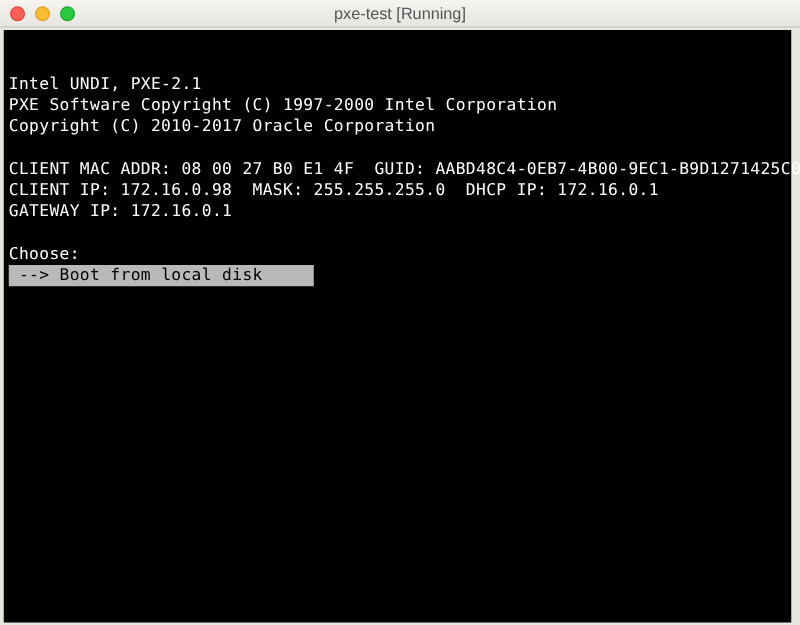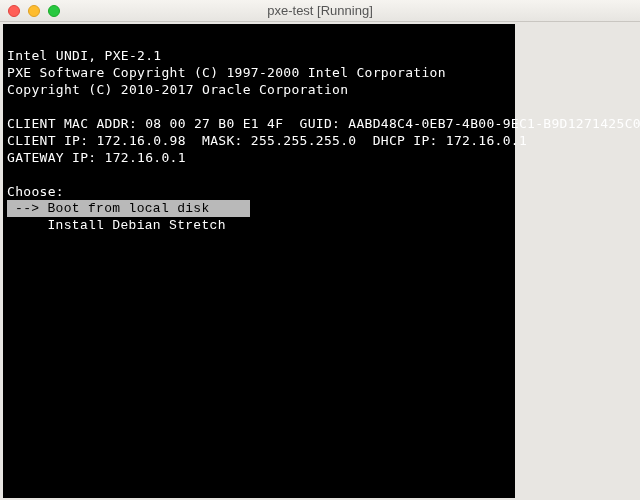--- a/index.html
+++ b/index.html
@@ -36,32 +36,32 @@
       position: absolute;
       left: 0; right: 0;
       text-align: center;
       font-size: 13px;
       color: #555;
       pointer-events: none;
     }
     .terminal {
       background: #000;
       color: #fff;
-      width: 512px;
+      width: 630px;
       height: 474px;
       margin: 2px 5px 2px 3px;
       font-family: "Menlo", "DejaVu Sans Mono", "Courier New", monospace;
       font-size: 13px;
       line-height: 17px;
-      padding: 6px 4px;
+      padding: 18px 4px;
       white-space: pre;
       font-weight: 500;
       letter-spacing: 0.3px;
     }
-    .menu-row { display: block; font-family: Liberation Mono, monospace; }
+    .menu-row { display: block; }
     .selected {
       background: #b9b9b9;
       color: #000;
       display: inline-block;
       padding-right: 0;
     }
   </style>
 </head>
 <body>
 
@@ -77,14 +77,14 @@
 <div class="terminal">
 <span>Intel UNDI, PXE-2.1</span>
 <span>PXE Software Copyright (C) 1997-2000 Intel Corporation</span>
 <span>Copyright (C) 2010-2017 Oracle Corporation</span>
 
 <span>CLIENT MAC ADDR: 08 00 27 B0 E1 4F  GUID: AABD48C4-0EB7-4B00-9EC1-B9D1271425C0</span>
 <span>CLIENT IP: 172.16.0.98  MASK: 255.255.255.0  DHCP IP: 172.16.0.1</span>
 <span>GATEWAY IP: 172.16.0.1</span>
 
 <span>Choose:</span>
-<span class="menu-row"><span class="selected"><span> --&gt; </span><span>Boot from local disk     </span></span></span><span class="menu-row"><span>     </span><span>Install Debian Stretch</span></span>
+<span class="menu-row"><span class="selected"><span> --&gt; </span><span>Boot from local disk     </span></span></span>
 </div>
 
 </body></html>

